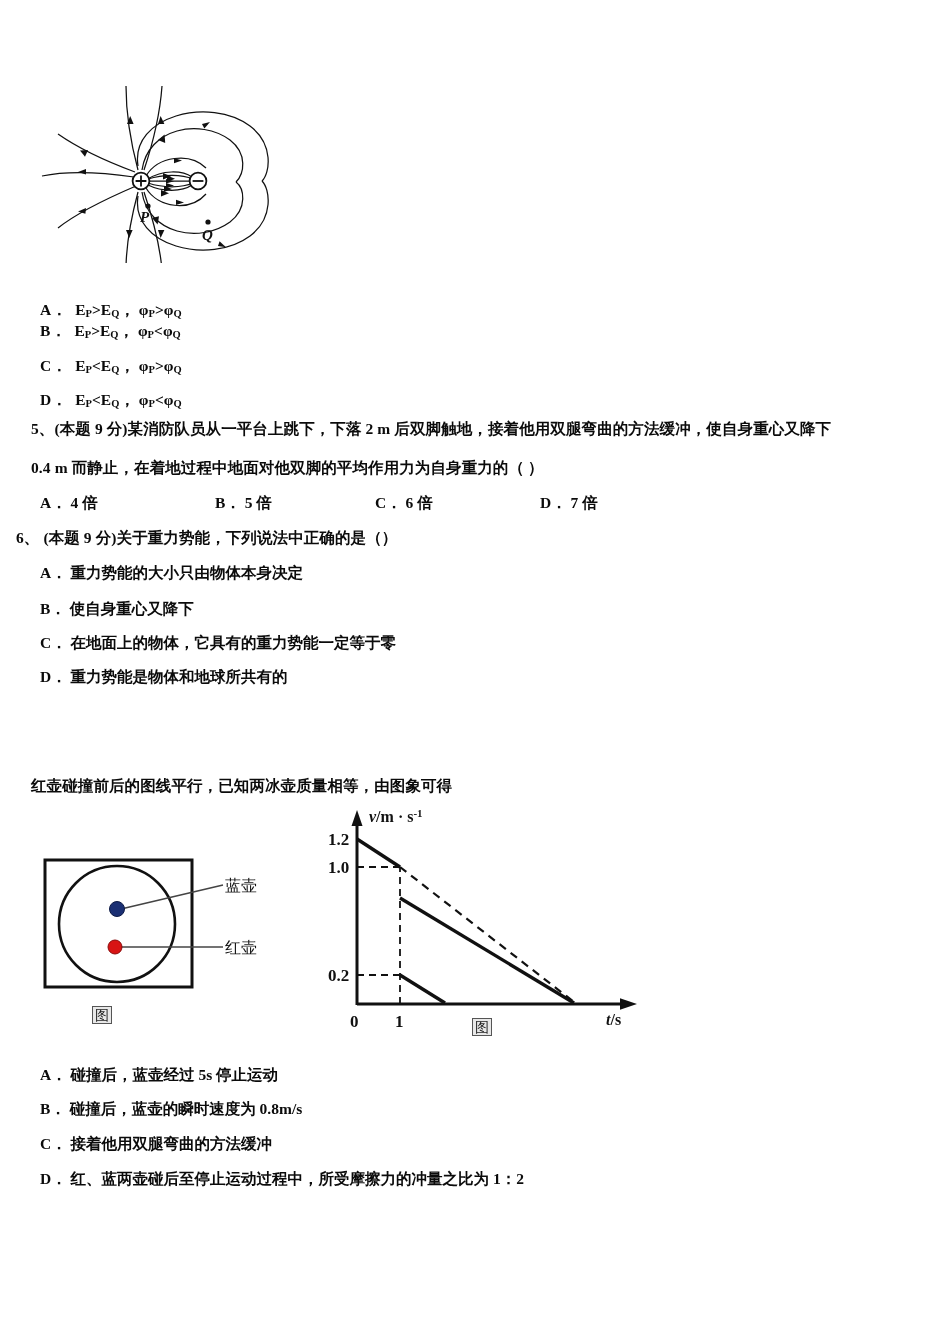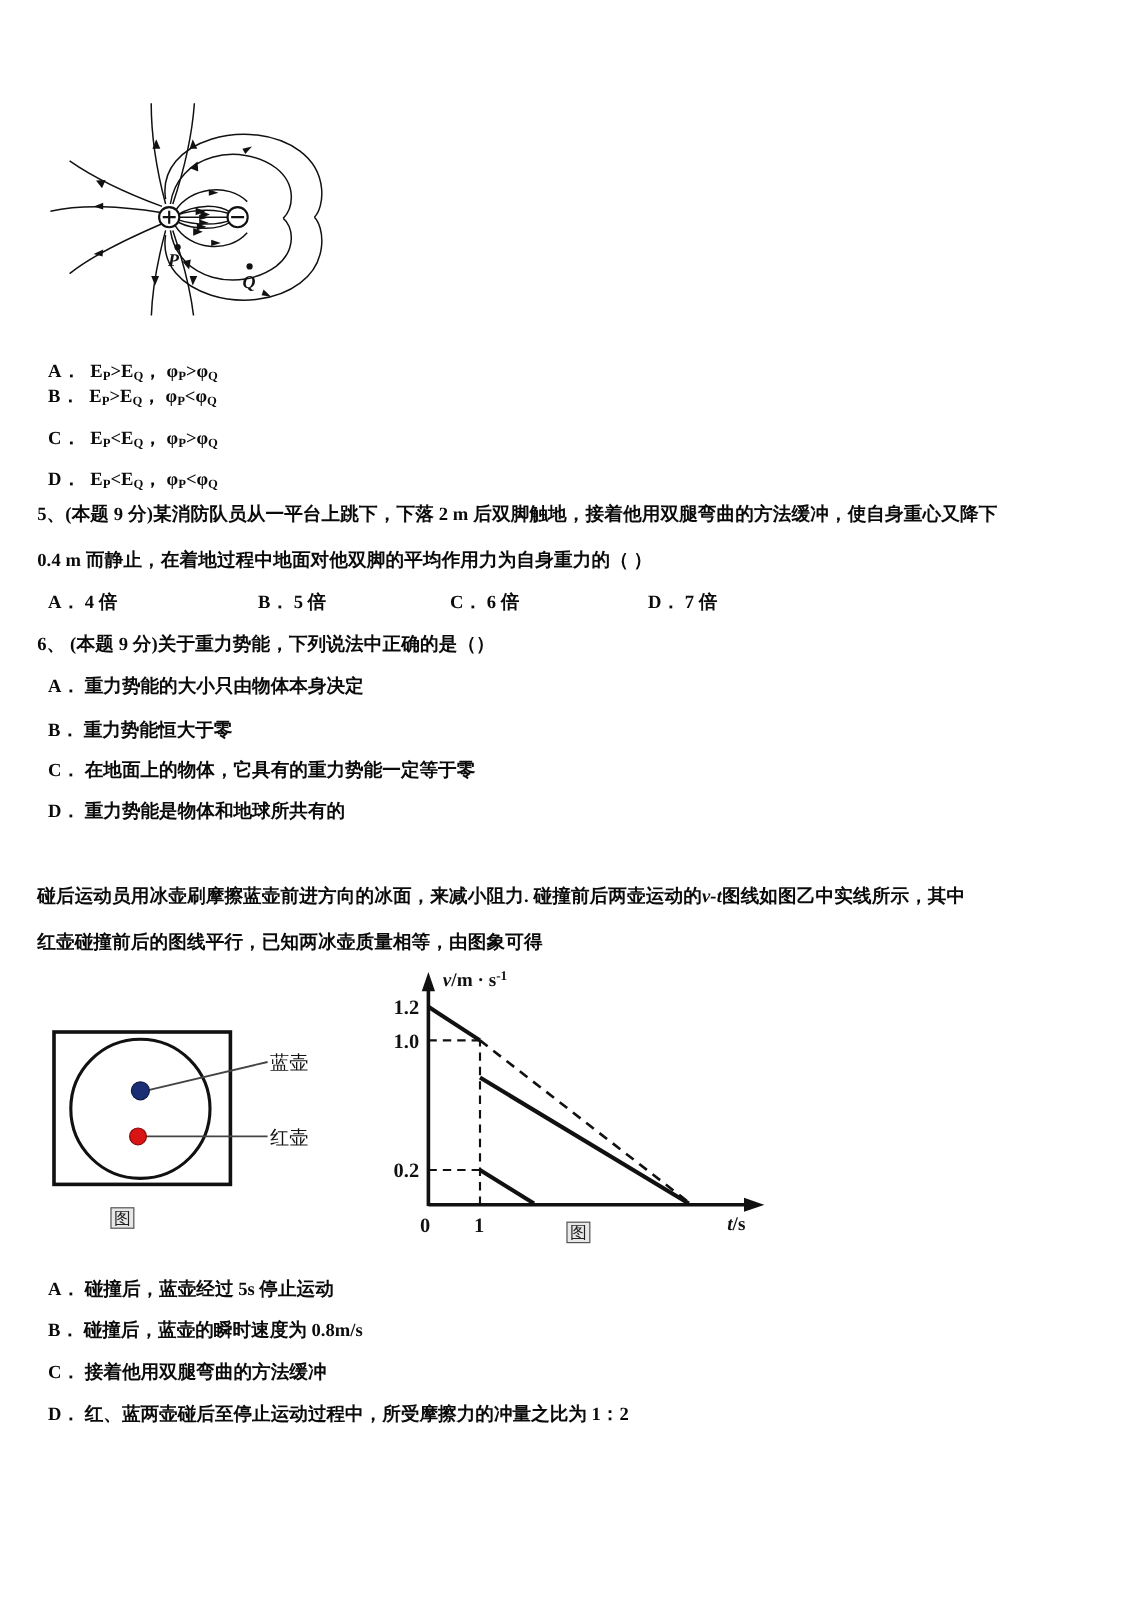--- a/index.html
+++ b/index.html
@@ -184,38 +184,35 @@
   <div class="opt" style="left:215px; top:494px;">
     <span>B．</span>&nbsp;<span>5 倍</span>
   </div>
   <div class="opt" style="left:375px; top:494px;">
     <span>C．</span>&nbsp;<span>6 倍</span>
   </div>
   <div class="opt" style="left:540px; top:494px;">
     <span>D．</span>&nbsp;<span>7 倍</span>
   </div>
 
-  <div class="qline" style="left:31px; top:529px;font-family:Liberation Serif, serif;">6、 (本题 9 分)关于重力势能，下列说法中正确的是（）</div>
+  <div class="qline" style="left:16px; top:529px;font-family:Liberation Serif, serif;">6、 (本题 9 分)关于重力势能，下列说法中正确的是（）</div>
 
   <div class="opt" style="left:40px; top:564px;">
     <span>A．</span>&nbsp;<span>重力势能的大小只由物体本身决定</span>
   </div>
   <div class="opt" style="left:40px; top:600px;">
-    <span>B．</span>&nbsp;<span>重力势能恒大于零</span>
+    <span>B．</span>&nbsp;<span>使自身重心又降下</span>
   </div>
   <div class="opt" style="left:40px; top:634px;">
     <span>C．</span>&nbsp;<span>在地面上的物体，它具有的重力势能一定等于零</span>
   </div>
   <div class="opt" style="left:40px; top:668px;">
     <span>D．</span>&nbsp;<span>重力势能是物体和地球所共有的</span>
   </div>
 
-  <div class="qline" style="left:31px; top:739px;">
-    <span>碰后运动员用冰壶刷摩擦蓝壶前进方向的冰面，来减小阻力. 碰撞前后两壶运动的</span><span class="ital">v-t</span><span>图线如图乙中实线所示，其中</span>
-  </div>
   <div class="qline" style="left:31px; top:777px;">红壶碰撞前后的图线平行，已知两冰壶质量相等，由图象可得</div>
 
   <div id="curling-figure">
     <svg width="280" height="190" viewBox="0 0 280 190">
 
       <rect x="7" y="8" width="147" height="127" fill="#ffffff" stroke="#111" stroke-width="3"></rect>
 
       <circle cx="79" cy="72" r="58" fill="none" stroke="#111" stroke-width="2.6"></circle>
 
       <line x1="83" y1="57" x2="185" y2="33" stroke="#444" stroke-width="1.5"></line>

